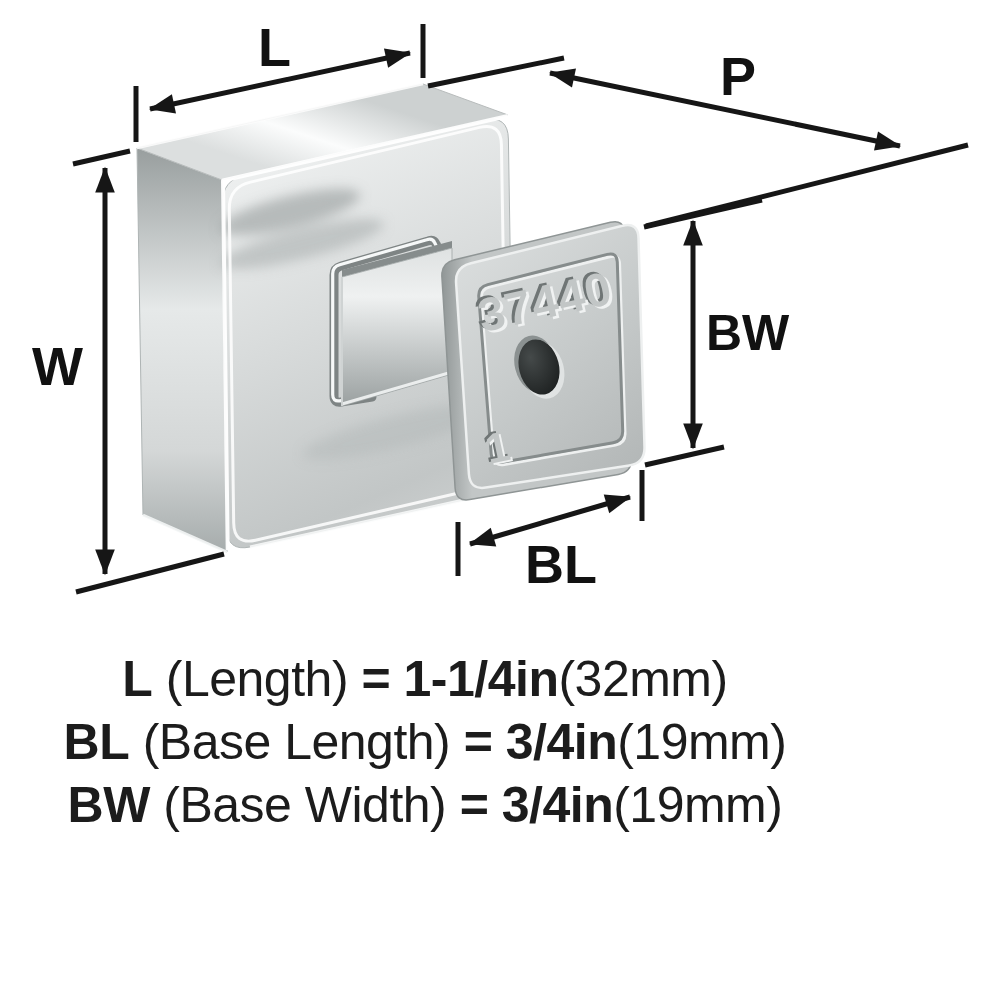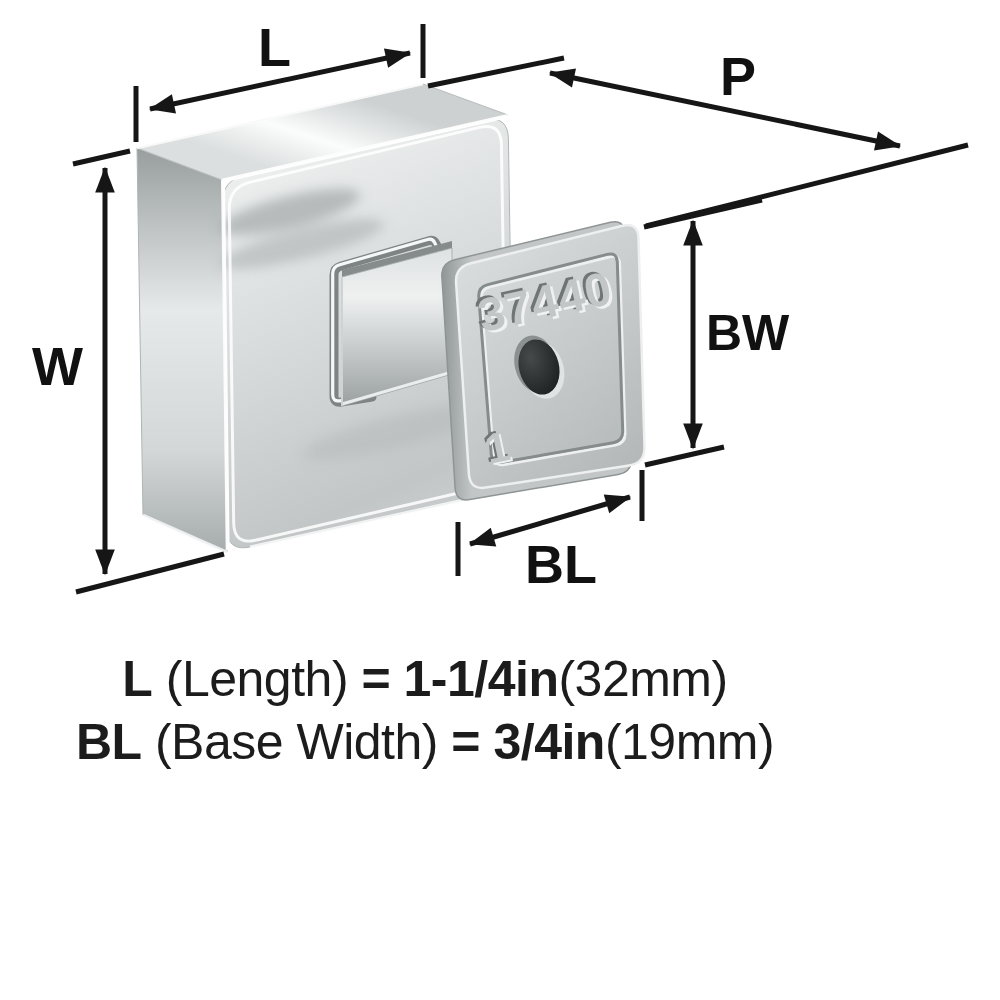--- a/index.html
+++ b/index.html
@@ -166,16 +166,17 @@
   <g>
     <line class="tick" x1="458" y1="522" x2="458" y2="576"></line>
     <line class="tick" x1="642" y1="470" x2="642" y2="521"></line>
     <line class="dim" x1="470" y1="544" x2="630" y2="497" marker-start="url(#ah)" marker-end="url(#ah)"></line>
     <text class="dimlbl" x="525" y="583">BL</text>
   </g>
 </svg>
 
 <div id="specs">
   <div class="spec-line"><b>L</b> <span class="lt">(Length)</span> <b>= 1-1/4in</b><span class="lt">(32mm)</span></div>
-  <div class="spec-line"><b>BL</b> <span class="lt">(Base Width)</span> <b>= 3/4in</b><span class="lt">(19mm)</span></div>
+  <div class="spec-line"><b>BL</b> <span class="lt">(Base Length)</span> <b>= 3/4in</b><span class="lt">(19mm)</span></div>
+  <div class="spec-line"><b>BW</b> <span class="lt">(Base Width)</span> <b>= 3/4in</b><span class="lt">(19mm)</span></div>
 </div>
 
 </div>
 
 </body></html>

